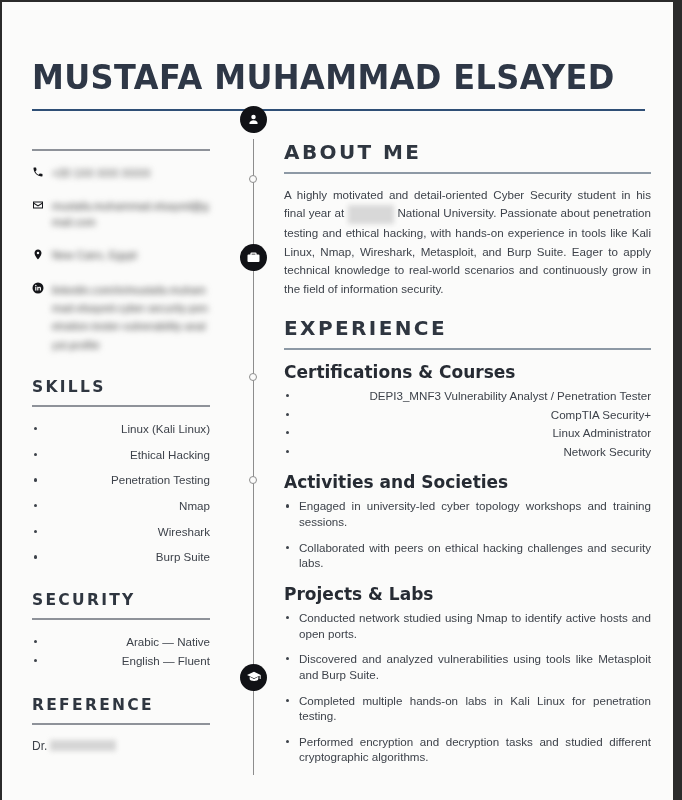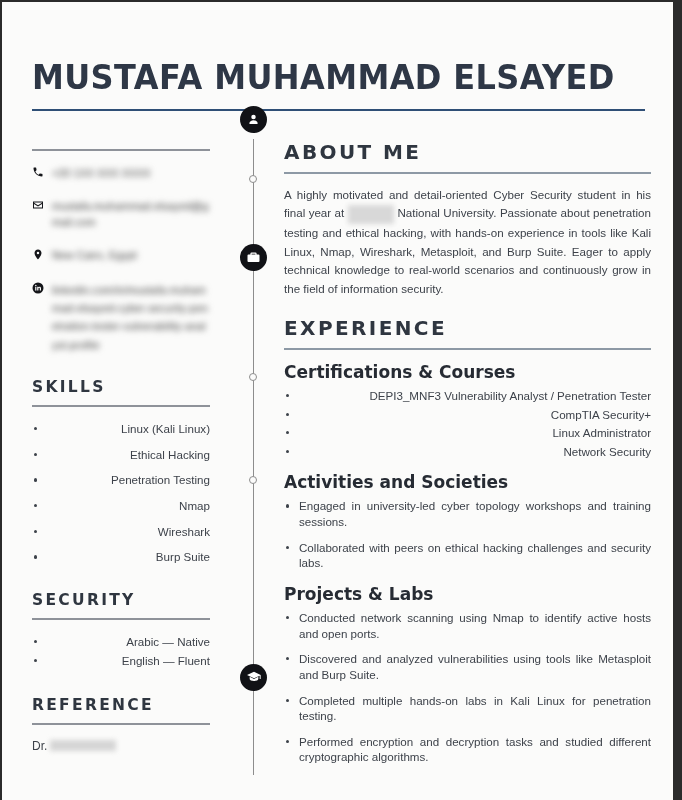--- a/index.html
+++ b/index.html
@@ -310,21 +310,21 @@
           <div class="sub-head">Activities and Societies</div>
           <ul class="plain just">
             <li>Engaged in university-led cyber topology workshops and training sessions.</li>
             <li>Collaborated with peers on ethical hacking challenges and security labs.</li>
           </ul>
         </div>
 
         <div>
           <div class="sub-head">Projects &amp; Labs</div>
           <ul class="plain just">
-            <li>Conducted network scanning using Nmap to identify active hosts and open ports.</li>
+            <li>Conducted network studied using Nmap to identify active hosts and open ports.</li>
             <li>Discovered and analyzed vulnerabilities using tools like Metasploit and Burp Suite.</li>
             <li>Completed multiple hands-on labs in Kali Linux for penetration testing.</li>
             <li>Performed encryption and decryption tasks and studied different cryptographic algorithms.</li>
 
           </ul>
         </div>
       </div>
 
     </div>
   </div>

